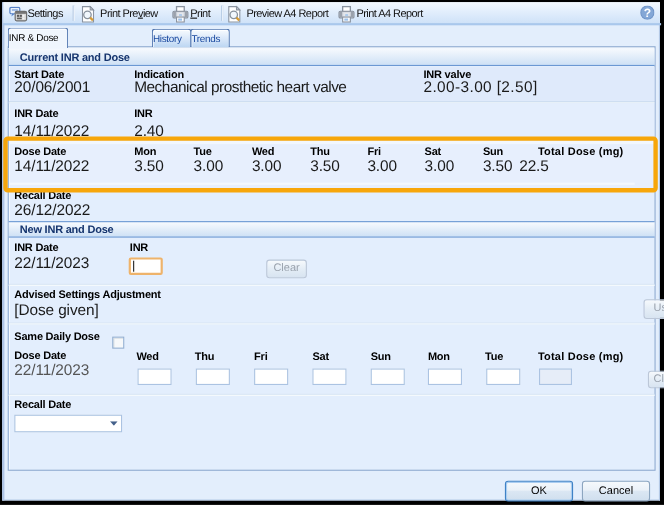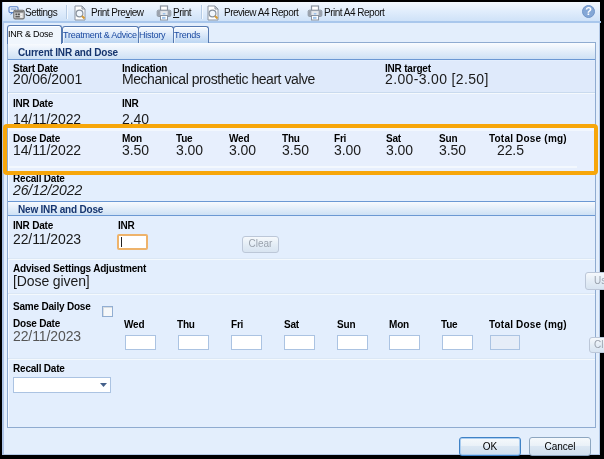--- a/index.html
+++ b/index.html
@@ -96,21 +96,20 @@
      <rect x="6" y="11.8" width="3.5" height="2" fill="#9cc1ea"></rect>
    </svg>
    <span class="tbtxt abs" style="left:321px;top:5px;">Print A4 Report</span>
    <svg class="abs" style="left:579px;top:3px" width="13" height="13" viewBox="0 0 13 13">
      <circle cx="6.5" cy="6.5" r="6" fill="#84a7d6" stroke="#6f94c8"></circle>
      <text x="6.6" y="10.2" font-size="11" font-weight="bold" fill="#fff" text-anchor="middle" font-family="Liberation Sans">?</text>
    </svg>
  </div>
  <div id="tbline"></div>
  <div class="tab active" style="left:7px;top:25px;width:53px;height:18px;line-height:17px;">INR &amp; Dose</div>
- <div class="tab" style="left:62px;top:26px;width:75px;height:16px;line-height:16px;">Treatment &amp; Advice</div>
  <div class="tab" style="left:138px;top:26px;width:34px;height:16px;line-height:16px;">History</div>
  <div class="tab" style="left:173px;top:26px;width:34px;height:16px;line-height:16px;">Trends</div>
 
  <div id="pane"></div>
 
  <div class="hdr" style="top:44px;">
       <span>Current INR and Dose</span>
     </div>
 
  <div class="band" style="top:61px;height:31px;background:#dfeafb;"></div>
@@ -119,21 +118,21 @@
  <div class="band" style="top:94px;height:30px;background:#e4eefd;"></div>
 
  <div class="band" style="top:124px;height:50px;background:#e7effd;"></div>
  <div class="band" style="top:128px;height:3px;background:#f2f7fe;"></div>
  <div class="abs" style="left:9px;top:166px;width:568px;height:2px;background:#f3f8fe;z-index:2;"></div>
 
  <span class="lbl abs z3" style="left:13px;top:63px;">Start Date</span>
  <span class="val abs z3" style="left:13px;top:73px;">20/06/2001</span>
  <span class="lbl abs z3" style="left:122px;top:63px;">Indication</span>
  <span class="val abs z3" style="left:122px;top:73px;letter-spacing:-0.45px;">Mechanical prosthetic heart valve</span>
- <span class="lbl abs z3" style="left:385px;top:63px;">INR target</span>
+ <span class="lbl abs z3" style="left:385px;top:63px;">INR valve</span>
  <span class="val abs z3" style="left:385px;top:73px;letter-spacing:0.35px;">2.00-3.00 [2.50]</span>
 
  <span class="lbl abs z3" style="left:13px;top:98px;">INR Date</span>
  <span class="val abs z3" style="left:13px;top:113px;">14/11/2022</span>
  <span class="lbl abs z3" style="left:122px;top:98px;">INR</span>
  <span class="val abs z3" style="left:122px;top:113px;">2.40</span>
 
  <span class="lbl abs z3" style="left:13px;top:133px;">Dose Date</span>
  <span class="val abs z3" style="left:13px;top:144px;">14/11/2022</span>
  <span class="lbl abs z3" style="left:122px;top:133px;">Mon</span>
@@ -144,25 +143,25 @@
     <span class="val abs z3" style="left:229px;top:144px;">3.00</span>
  <span class="lbl abs z3" style="left:282px;top:133px;">Thu</span>
     <span class="val abs z3" style="left:282px;top:144px;">3.50</span>
  <span class="lbl abs z3" style="left:334px;top:133px;">Fri</span>
     <span class="val abs z3" style="left:334px;top:144px;">3.00</span>
  <span class="lbl abs z3" style="left:386px;top:133px;">Sat</span>
     <span class="val abs z3" style="left:386px;top:144px;">3.00</span>
  <span class="lbl abs z3" style="left:439px;top:133px;">Sun</span>
     <span class="val abs z3" style="left:439px;top:144px;">3.50</span>
  <span class="lbl abs z3" style="left:489px;top:133px;letter-spacing:0.2px;">Total Dose (mg)</span>
-    <span class="val abs z3" style="left:497px;top:144px;">22.5</span>
+    <span class="val abs z3" style="left:472px;top:144px;">22.5</span>
  <div id="obox"></div>
 
  <span class="lbl abs z3" style="left:13px;top:173px;">Recall Date</span>
- <span class="val abs z3" style="left:13px;top:184px;font-style:italic;">26/12/2022</span>
+ <span class="val abs z3" style="left:13px;top:184px;">26/12/2022</span>
 
  <div class="hdr" style="top:201px;height:13px;border-top:1px solid #6b98d3;text-align:right;">
       <span style="top:2px;">New INR and Dose</span>
     </div>
 
  <span class="lbl abs z3" style="left:13px;top:220px;">INR Date</span>
  <span class="val abs z3" style="left:13px;top:233px;">22/11/2023</span>
  <span class="lbl abs z3" style="left:118px;top:220px;">INR</span>
  <div class="ibox" style="left:117px;top:234px;width:27px;height:12px;border:2px solid #eeb36b;border-radius:2px;"></div>
  <div class="abs z3" style="left:121px;top:237px;width:1px;height:10px;background:#222;"></div>

